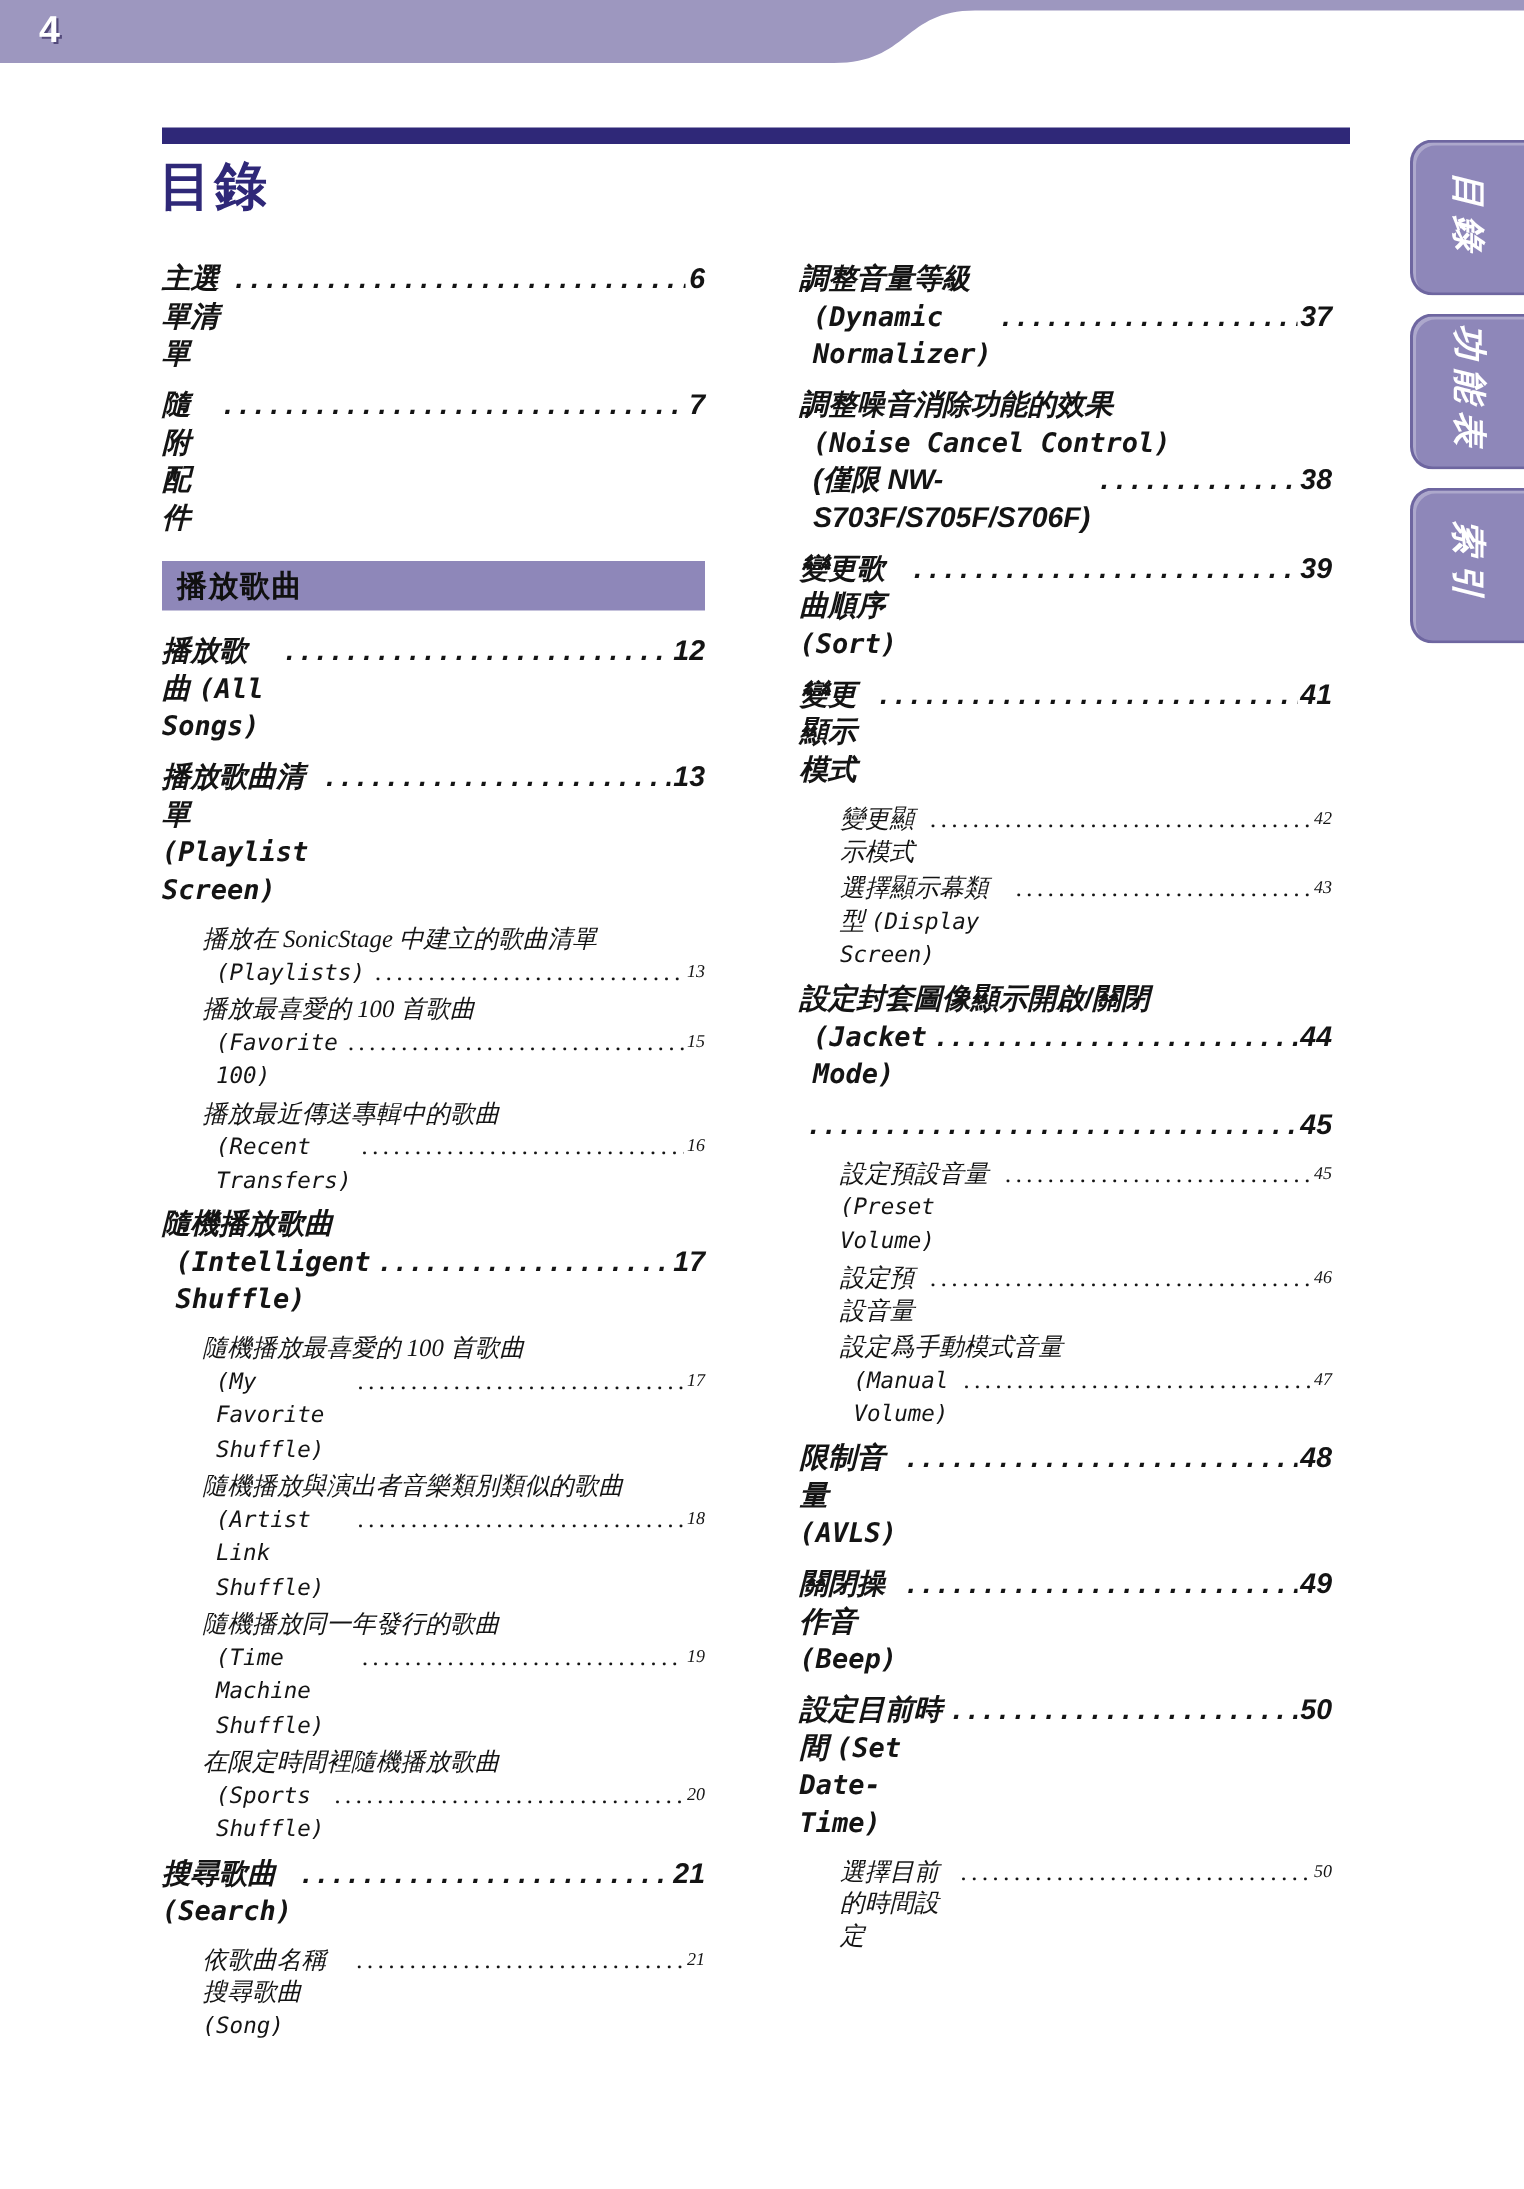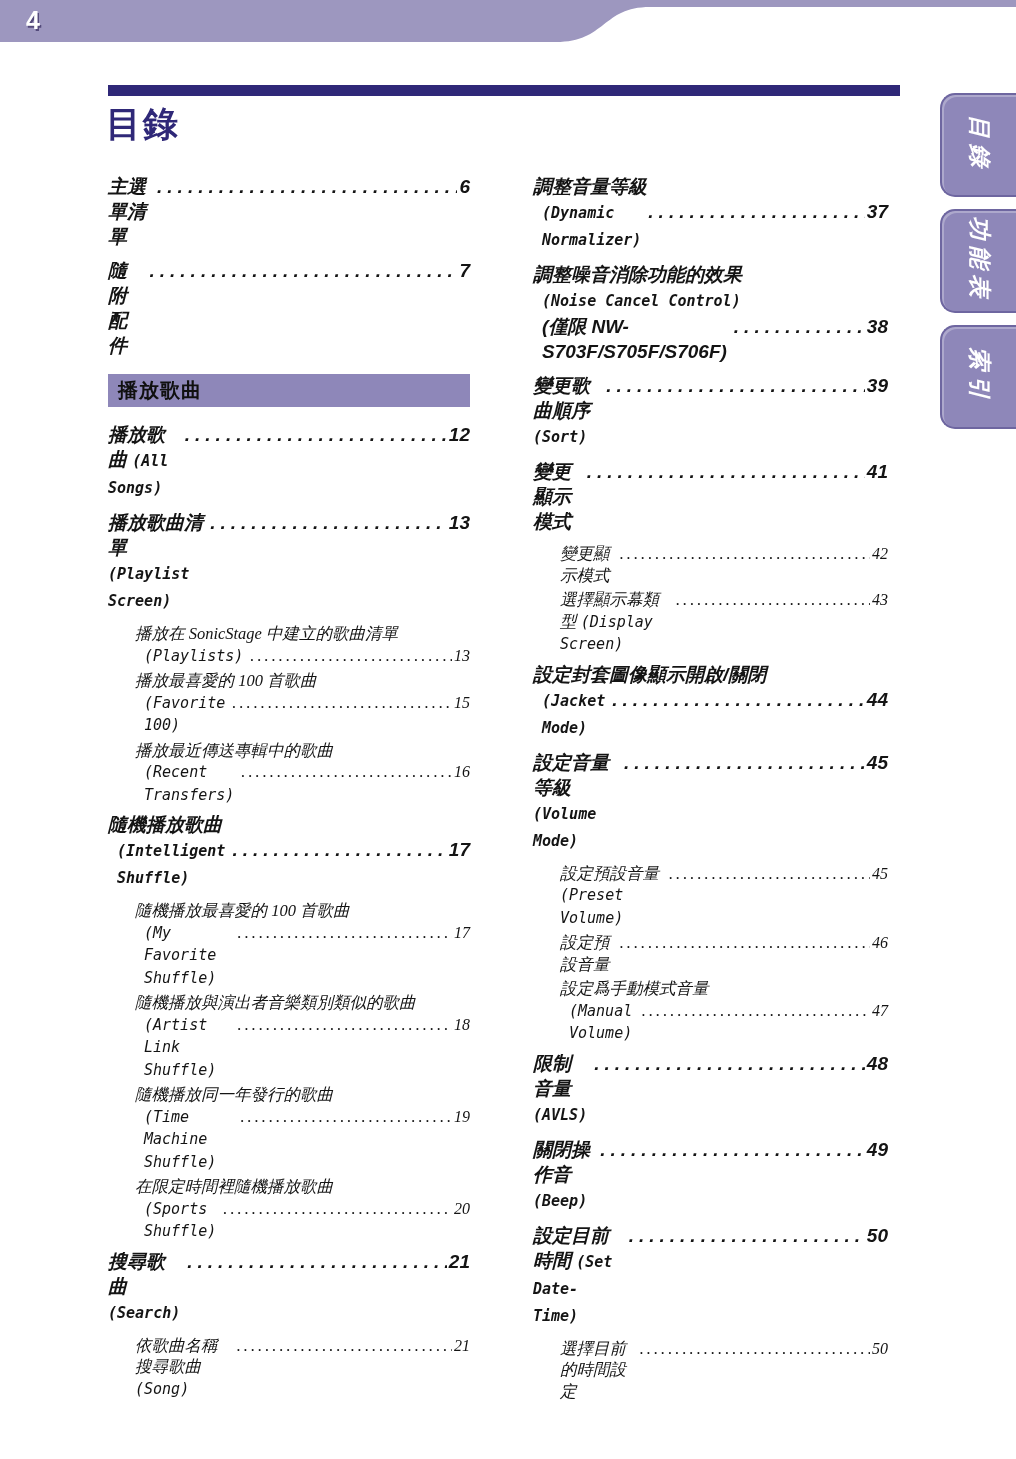--- a/index.html
+++ b/index.html
@@ -53,31 +53,31 @@
   .entry{color:var(--text);}
   .entry .line{display:flex;align-items:flex-start;font-style:italic;}
   .entry .dots{flex:1 1 auto;overflow:hidden;white-space:nowrap;margin:0 2px 0 7px;}
   .entry .dots::after{content:"..................................................................";}
   .entry .pg{flex:0 0 auto;}
 
   .entry.main{font-size:19px;font-weight:bold;line-height:25px;margin:6px 0 9px;}
   .col > .entry.main:first-child{margin-top:0;}
   .entry.main .cont{padding-left:9px;}
   .entry.main .dots::after{letter-spacing:5px;font-weight:bold;}
-  .entry.main .lat{font-family:"DejaVu Sans Mono","Liberation Mono",monospace;font-size:15px;font-weight:bold;}
+  .entry.main .lat{font-family:"DejaVu Sans Mono","Liberation Mono",monospace;font-size:18px;font-weight:bold;}
   .entry.main .pg{font-size:19px;}
 
   .entry.sub{
     font-family:"Liberation Serif","DejaVu Serif",serif;font-weight:400;
     font-size:16.5px;line-height:21.5px;padding-left:27px;margin:0 0 3px;
   }
   .entry.sub .cont{padding-left:9px;}
   .entry.sub .dots::after{letter-spacing:3px;}
   .entry.sub .lat{font-family:"DejaVu Sans Mono","Liberation Mono",monospace;font-size:15px;}
-  .entry.sub .pg{font-size:16px;}
+  .entry.sub .pg{font-size:12px;}
 </style>
 </head>
 <body>
 
 <div class="page">
 
   <svg class="band" width="1016" height="42" viewBox="0 0 1016 42" aria-hidden="true">
     <path class="band-fill" fill="#9d97bf" d="M0 0 H1016 V7 H650 C602 7 606 42 556 42 H0 Z"></path>
   </svg>
   <div class="page-num">4</div>
@@ -277,21 +277,20 @@
           <span class="t">設定封套圖像顯示開啟/關閉</span>
         </div>
         <div class="line cont">
           <span class="t"><span class="lat">(Jacket Mode)</span></span>
           <span class="dots"></span>
           <span class="pg">44</span>
         </div>
       </div>
       <div class="entry main">
         <div class="line">
-          <span class="t">設定音量等級 <span class="lat">(Volume Mode)</span></span>
           <span class="dots"></span>
           <span class="pg">45</span>
         </div>
       </div>
       <div class="entry sub">
         <div class="line">
           <span class="t">設定預設音量 <span class="lat">(Preset Volume)</span></span>
           <span class="dots"></span>
           <span class="pg">45</span>
         </div>

